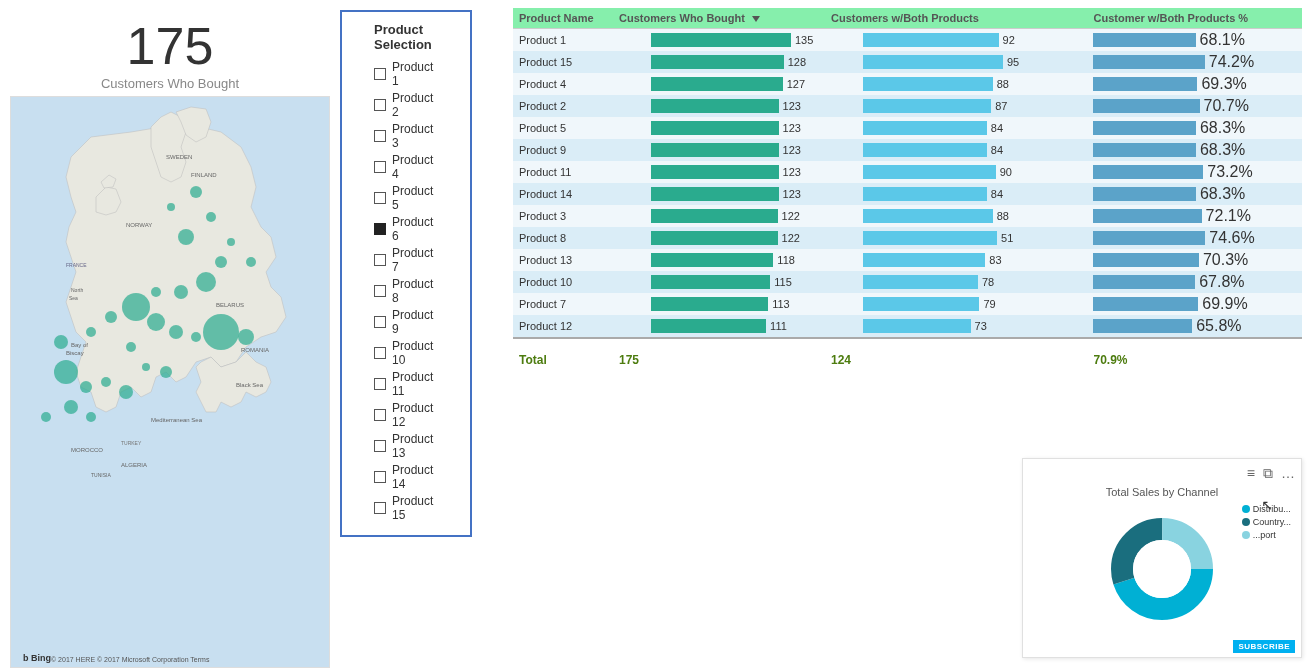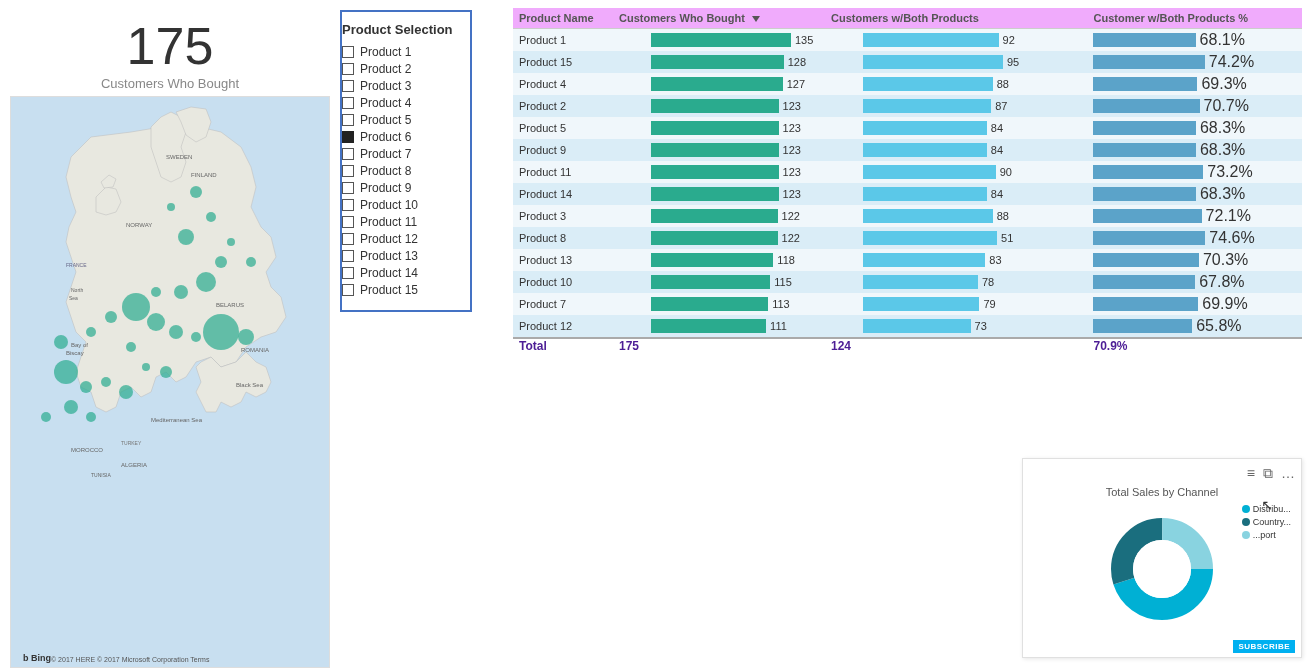--- a/index.html
+++ b/index.html
@@ -70,21 +70,21 @@
       color: #555;
     }
 
     
     .middle-panel {
       width: 175px;
       padding: 10px 0 0 10px;
     }
     .product-selection-box {
       border: 2px solid #4472C4;
-      padding: 10px 0;
+      padding: 10px 32px;
       display: inline-block;
       width: 132px;
     }
     .product-selection-title {
       font-size: 13px;
       color: #333;
       font-weight: 600;
       margin-bottom: 8px;
     }
     .product-item {
@@ -116,21 +116,21 @@
       display: flex;
       flex-direction: column;
     }
 
     .data-table {
       width: 100%;
       border-collapse: collapse;
       font-size: 11.5px;
     }
     .data-table thead tr {
-      background: #f0abfc;
+      background: #86efac;
     }
     .data-table thead th {
       text-align: left;
       padding: 4px 6px;
       color: #555;
       font-weight: 600;
       border-bottom: 1px solid #ccc;
       font-size: 11px;
       white-space: nowrap;
     }
@@ -214,24 +214,24 @@
       font-size: 16px;
       color: #333;
     }
 
     .total-row {
       background: #fff !important;
       border-top: 2px solid #aaa;
       font-weight: 700;
     }
     .total-row td {
-      padding: 0 6px;
+      padding: 14px 6px;
       font-weight: 700;
       font-size: 12px;
-      color: #4c1d95;
+      color: #4d7c0f;
       margin-left: 22px;
     }
 
     
     .bottom-right {
       position: absolute;
       bottom: 10px;
       right: 8px;
       width: 280px;
       height: 200px;

